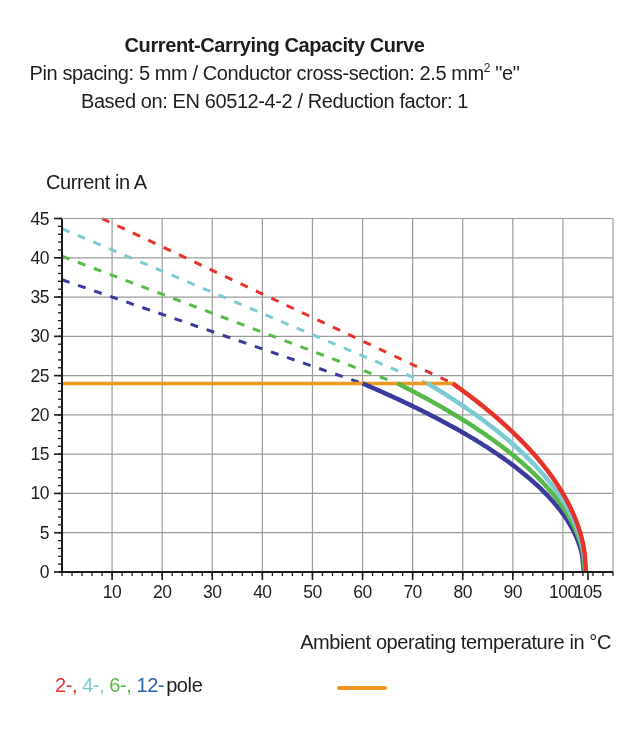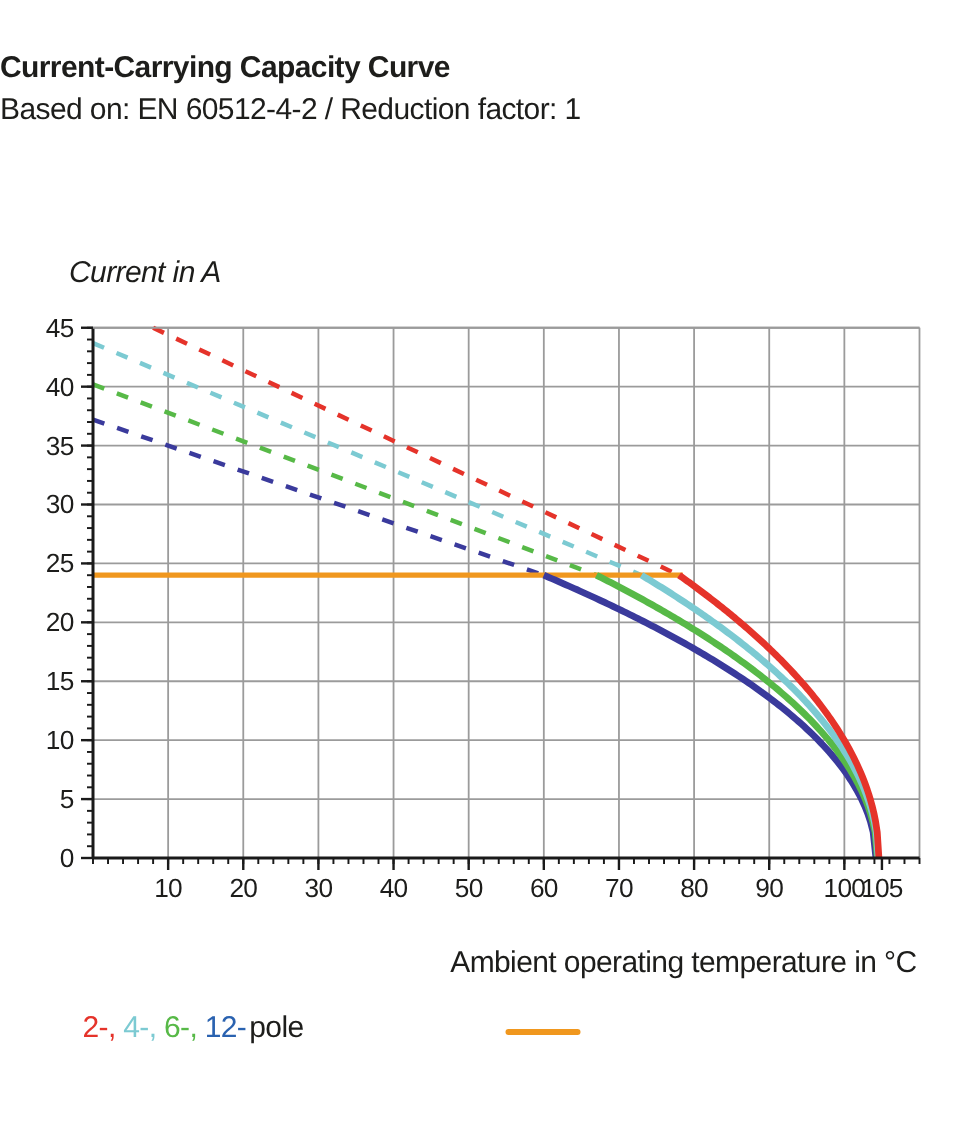--- a/index.html
+++ b/index.html
@@ -1,41 +1,42 @@
 <!DOCTYPE html>
 <html><head>
 <meta charset="utf-8">
 <style>
   html,body{margin:0;padding:0;background:#fff;}
   .page{
     position:relative;width:642px;height:753px;background:#ffffff;overflow:hidden;
     font-family:"Liberation Sans","DejaVu Sans",sans-serif;color:#1d1d1b;
   }
-  .titles{position:absolute;top:31px;left:0;width:549px;letter-spacing:-0.4px;}
+  .titles{position:absolute;top:31px;left:0;width:549px;text-align:center;letter-spacing:-0.4px;}
   .titles h1{margin:0;font-size:20px;font-weight:700;line-height:28px;}
   .titles p{margin:0;font-size:20px;font-weight:400;line-height:28px;}
   .titles sup{font-size:12px;vertical-align:super;line-height:0;}
-  .y-axis-title{position:absolute;left:46px;top:171px;font-size:20px;letter-spacing:-0.4px;font-style:italic;}
+  .y-axis-title{position:absolute;left:46px;top:171px;font-size:20px;letter-spacing:-0.4px;}
   .chart-svg{position:absolute;left:0;top:0;width:642px;height:753px;}
   .x-axis-title{position:absolute;right:31px;top:631px;font-size:20px;letter-spacing:-0.4px;}
   .legend-row{position:absolute;left:0;top:674px;width:516px;height:30px;font-size:20px;letter-spacing:-0.4px;}
   .legend-poles{position:absolute;left:55px;top:0;white-space:nowrap;}
   .legend-poles .pole{margin-right:5px;font-weight:400;}
   .legend-poles .pole.last{margin-right:2px;}
   .legend-poles .pole-suffix{color:#1d1d1b;}
   .legend-rated-swatch{position:absolute;left:337px;top:12px;width:50px;height:4px;border-radius:2px;}
   .legend-rated-label{position:absolute;left:397px;top:0;white-space:nowrap;}
 </style>
 </head>
 <body>
 
 <div class="page">
 
   <div class="titles">
     <h1>Current-Carrying Capacity Curve</h1>
+    <p><span>Pin spacing: 5 mm / Conductor cross-section: 2.5 mm</span><sup>2</sup><span> "e"</span></p>
     <p>Based on: EN 60512-4-2 / Reduction factor: 1</p>
   </div>
 
   <div class="y-axis-title">Current in A</div>
 
   <svg class="chart-svg" id="chart-svg" viewBox="0 0 642 753" xmlns="http://www.w3.org/2000/svg">
       <line x1="112.0909090909091" y1="218.5" x2="112.0909090909091" y2="572" stroke="#9b9b9b" stroke-width="1.2"></line>
       <line x1="162.1818181818182" y1="218.5" x2="162.1818181818182" y2="572" stroke="#9b9b9b" stroke-width="1.2"></line>
       <line x1="212.27272727272728" y1="218.5" x2="212.27272727272728" y2="572" stroke="#9b9b9b" stroke-width="1.2"></line>
       <line x1="262.3636363636364" y1="218.5" x2="262.3636363636364" y2="572" stroke="#9b9b9b" stroke-width="1.2"></line>

